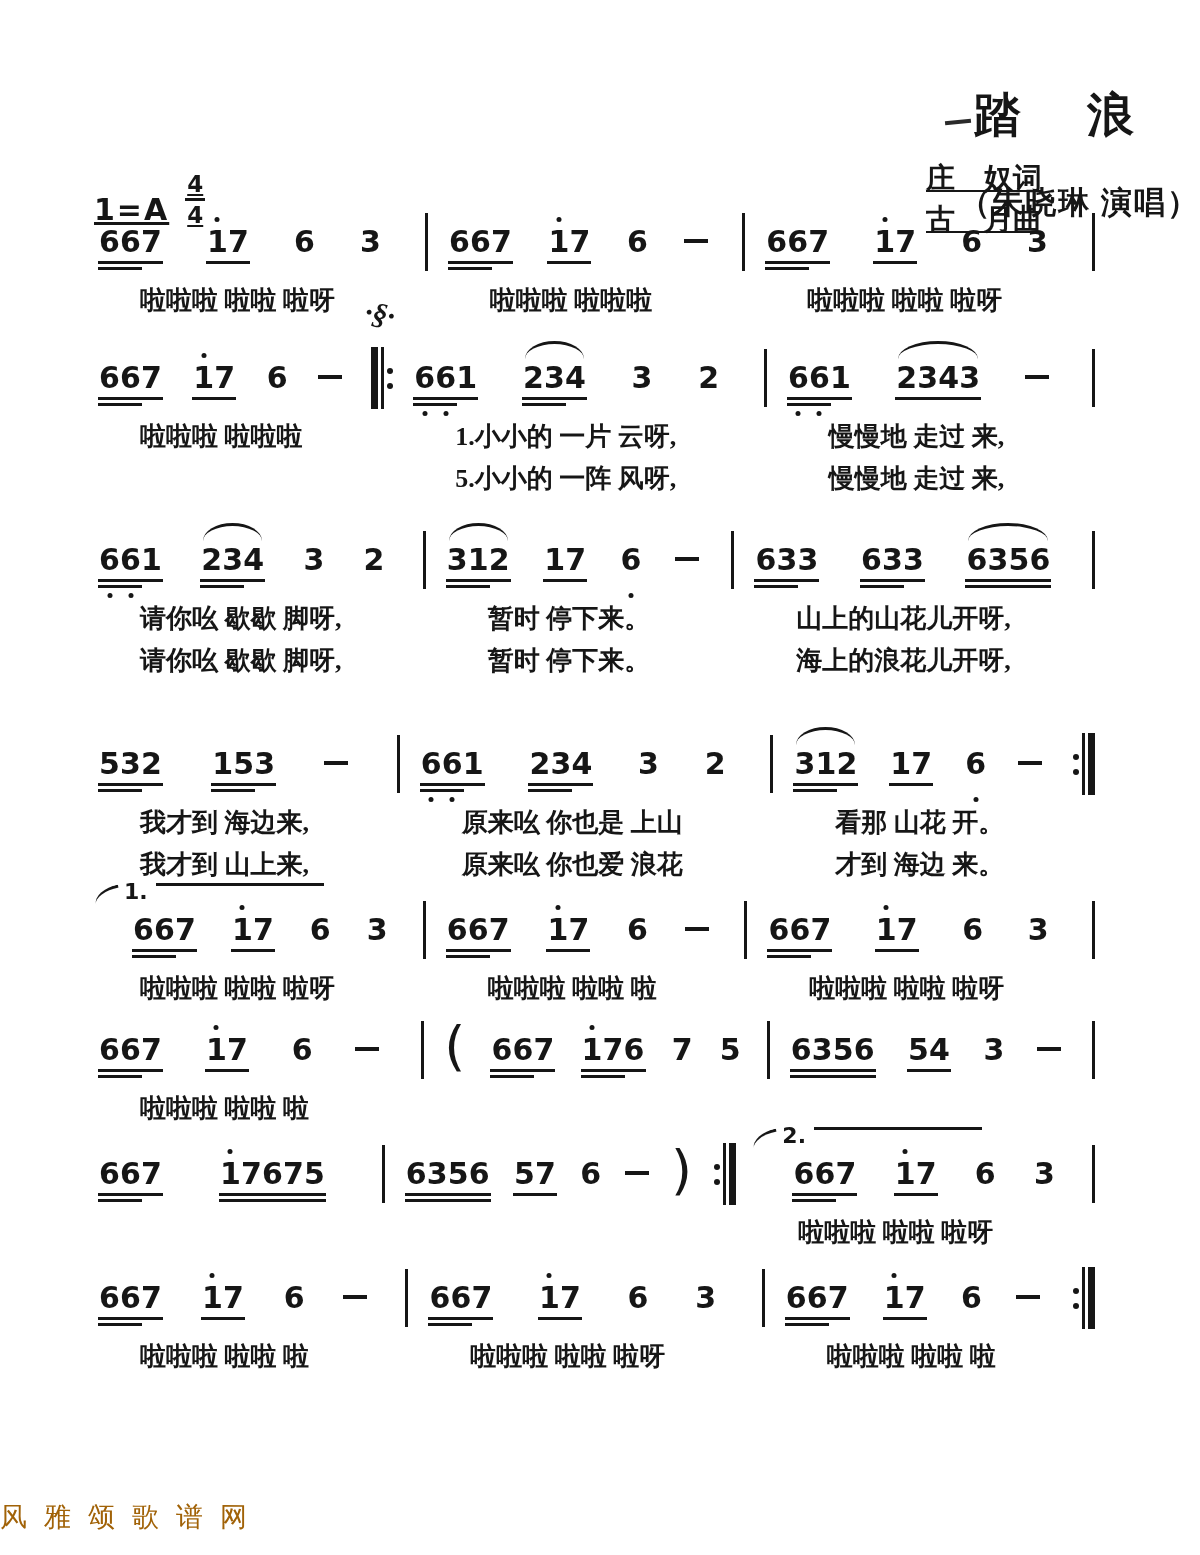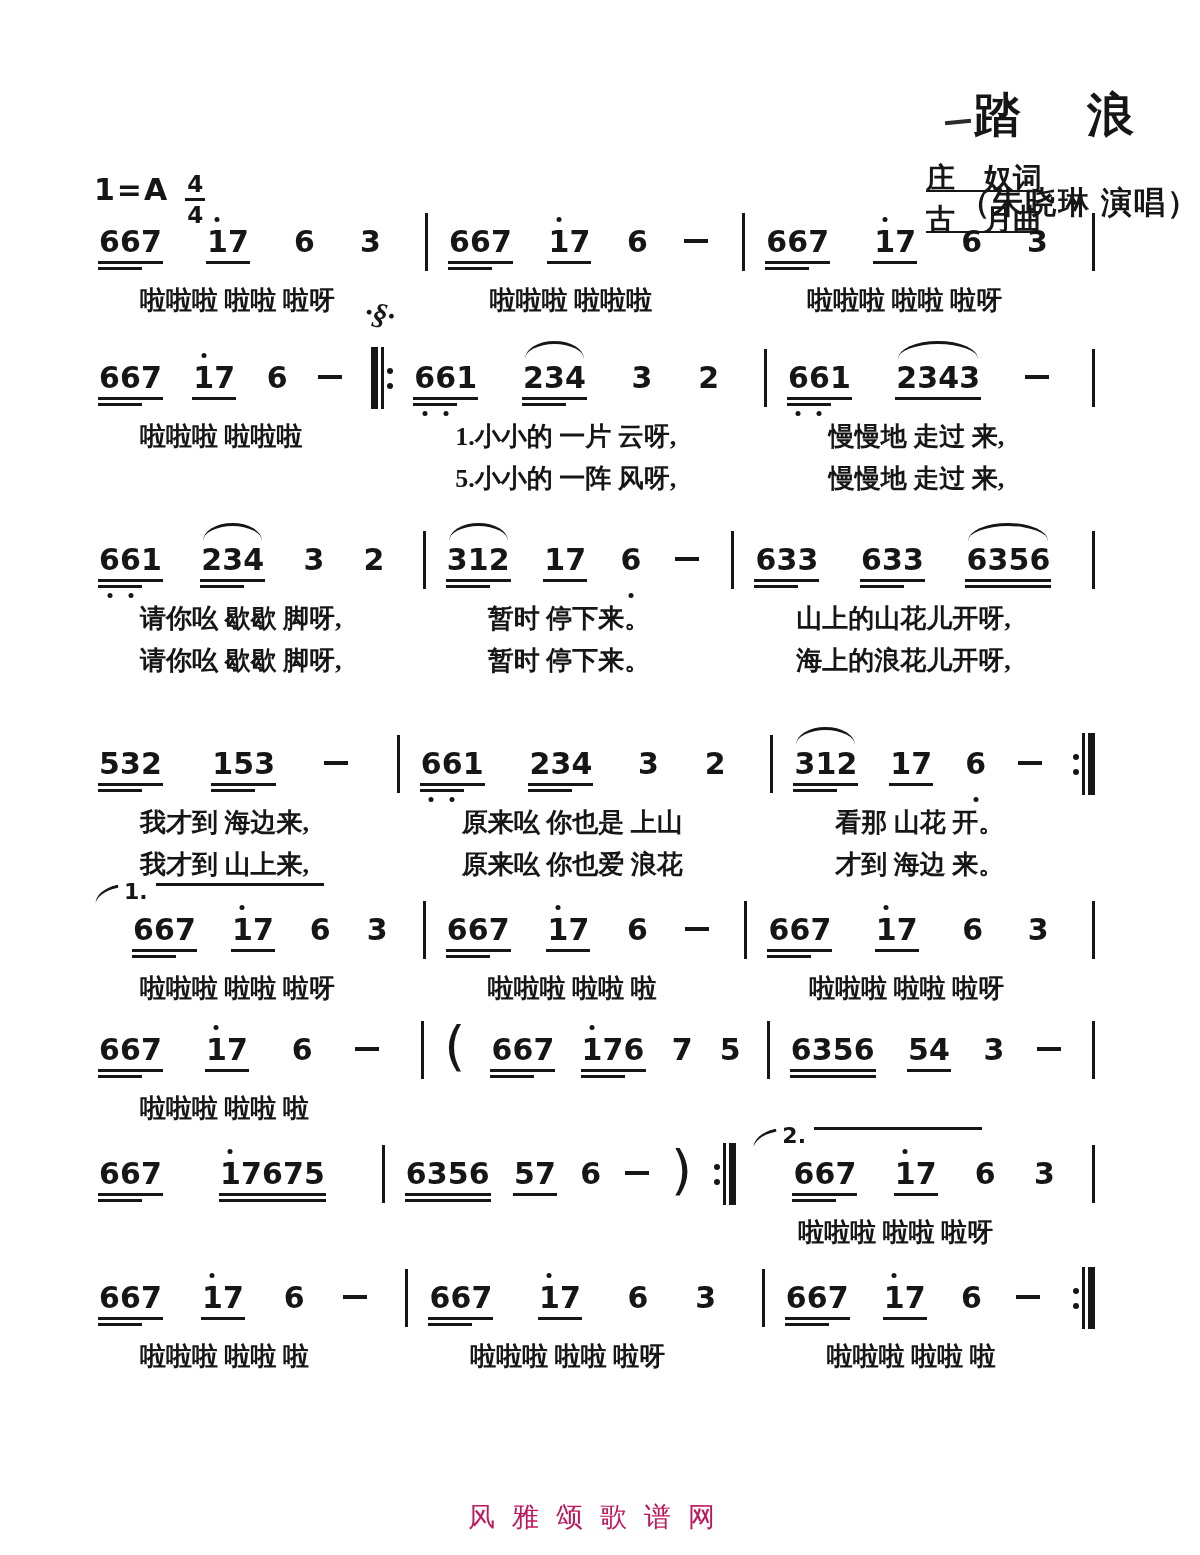--- a/index.html
+++ b/index.html
@@ -3,21 +3,21 @@
 <meta charset="utf-8">
 <style>
   html,body{margin:0;padding:0;}
   body{width:1200px;height:1555px;background:#ffffff;position:relative;overflow:hidden;
        font-family:"Liberation Serif",serif;color:#161616;}
 
   
   .header{position:relative;height:190px;}
   .title{position:absolute;top:84px;left:0;right:0;text-align:right;
          font:bold 47px "Liberation Serif",serif;letter-spacing:66px;padding-left:66px;}
-  .keysig{position:absolute;left:94px;top:172px;display:flex;align-items:flex-start;gap:16px;}
+  .keysig{position:absolute;left:94px;top:172px;display:flex;align-items:flex-end;gap:16px;text-decoration:underline;}
   .keytext{font:bold 30px "DejaVu Sans",sans-serif;letter-spacing:2px;}
   .frac{display:flex;flex-direction:column;align-items:center;
         font:bold 23px "DejaVu Sans",sans-serif;line-height:24px;}
   .fline{width:20px;height:3px;background:#161616;margin:2px 0;}
   .performer{position:absolute;left:0;right:0;top:182px;text-align:right;
              font:bold 31px "Liberation Serif",serif;letter-spacing:2px;}
   .credits{position:absolute;right:158px;top:158px;font:bold 29px "Liberation Serif",serif;
            line-height:41px;text-align:left;text-decoration:underline;}
   .artifact{position:absolute;left:945px;top:120px;width:26px;height:4px;background:#2a2a2a;
             transform:rotate(-6deg);}
@@ -65,22 +65,22 @@
   .volta{position:relative;width:0;height:0;overflow:visible;}
   .volta .vwrap{position:absolute;bottom:26px;left:-4px;display:flex;align-items:flex-start;
         white-space:nowrap;font:bold 22px "DejaVu Sans",sans-serif;}
   .vcurve{display:block;width:26px;height:12px;border-top:3px solid #161616;
           border-radius:100% 0 0 0;transform:rotate(-12deg);margin:8px 4px 0 0;}
   .vline{display:block;width:168px;height:3px;background:#161616;margin:4px 0 0 8px;}
 
   .lyr{font:bold 26px "Liberation Serif",serif;height:42px;line-height:42px;
        padding-left:8px;white-space:nowrap;overflow:visible;margin-left:44px;}
 
-  .watermark{position:absolute;bottom:20px;left:0;right:0;text-align:center;
-             color:#be185d;font:400 27px "Liberation Serif",serif;letter-spacing:17px;}
+  .watermark{position:absolute;bottom:20px;left:0;right:0;text-align:left;
+             color:#a16207;font:400 27px "Liberation Serif",serif;letter-spacing:17px;}
 </style>
 </head>
 <body>
 
 <div class="header">
   <div class="title">踏浪</div>
   <div class="keysig">
     <span class="keytext">1=A</span>
     <span class="frac">
       <span>4</span>

